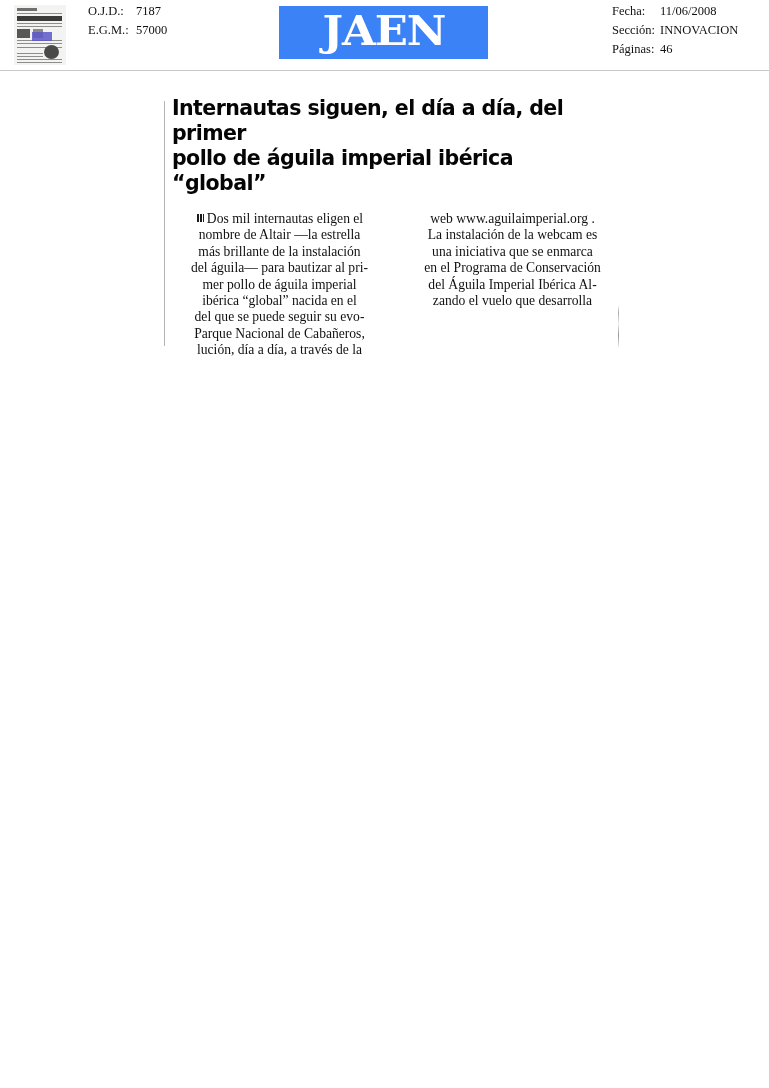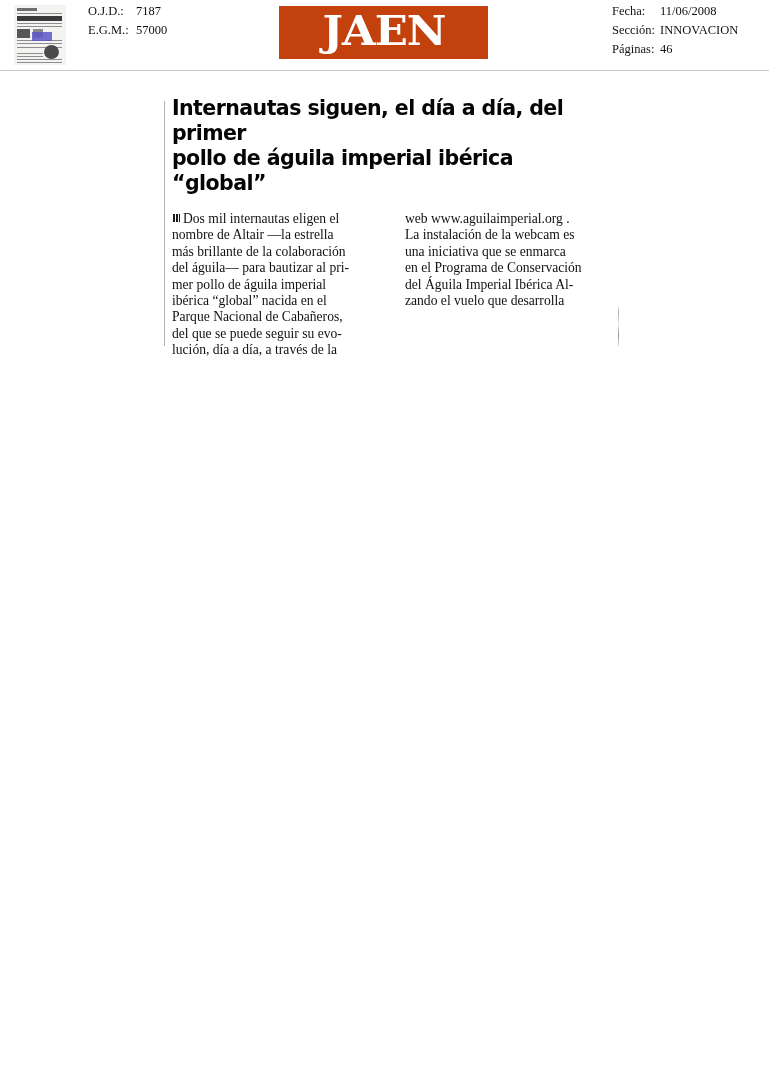--- a/index.html
+++ b/index.html
@@ -77,21 +77,21 @@
   .meta-right .lbl {
     display: inline-block;
     width: 48px;
   }
 
   
   #masthead {
     position: absolute;
     left: 279px; top: 6px;
     width: 209px; height: 53px;
-    background: #c2410c;
+    background: #3b82f6;
     display: flex;
     align-items: center;
     justify-content: center;
   }
   #masthead .logo-text {
     font-family: "DejaVu Serif", serif;
     font-weight: 700;
     font-size: 41px;
     line-height: 41px;
     color: #ffffff;
@@ -154,20 +154,21 @@
     width: 448px;
     display: flex;
     gap: 18px;
   }
   .col {
     width: 215px;
     font-family: "Liberation Serif", serif;
     font-size: 13.6px;
     line-height: 16.4px;
     color: #111111;
+    text-align: center;
   }
   .col .ln { white-space: pre; }
 
   .lead-mark {
     display: inline-block;
     width: 8px; height: 8px;
     margin-right: 3px;
     background: #1a1a1a;
     background-image:
       repeating-linear-gradient(90deg, #ffffff 0 1px, #1a1a1a 1px 3px);
@@ -254,26 +255,26 @@
   <h1 id="headline">
     <span style="display: block;">Internautas siguen, el día a día, del primer</span>
     <span style="display: block;">pollo de águila imperial ibérica “global”</span>
   </h1>
 
   <div id="columns">
 
     <div class="col">
       <div class="ln"><span class="lead-mark"></span><span>Dos mil internautas eligen el</span></div>
       <div class="ln">nombre de Altair —la estrella</div>
-      <div class="ln">más brillante de la colaboración</div>
+      <div class="ln">más brillante de la instalación</div>
       <div class="ln">del águila— para bautizar al pri-</div>
       <div class="ln">mer pollo de águila imperial</div>
       <div class="ln">ibérica “global” nacida en el</div>
+      <div class="ln">del que se puede seguir su evo-</div>
       <div class="ln">Parque Nacional de Cabañeros,</div>
-      <div class="ln">del que se puede seguir su evo-</div>
       <div class="ln">lución, día a día, a través de la</div>
     </div>
 
     <div class="col">
       <div class="ln">web www.aguilaimperial.org .</div>
       <div class="ln">La instalación de la webcam es</div>
       <div class="ln">una iniciativa que se enmarca</div>
       <div class="ln">en el Programa de Conservación</div>
       <div class="ln">del Águila Imperial Ibérica Al-</div>
       <div class="ln">zando el vuelo que desarrolla</div>

